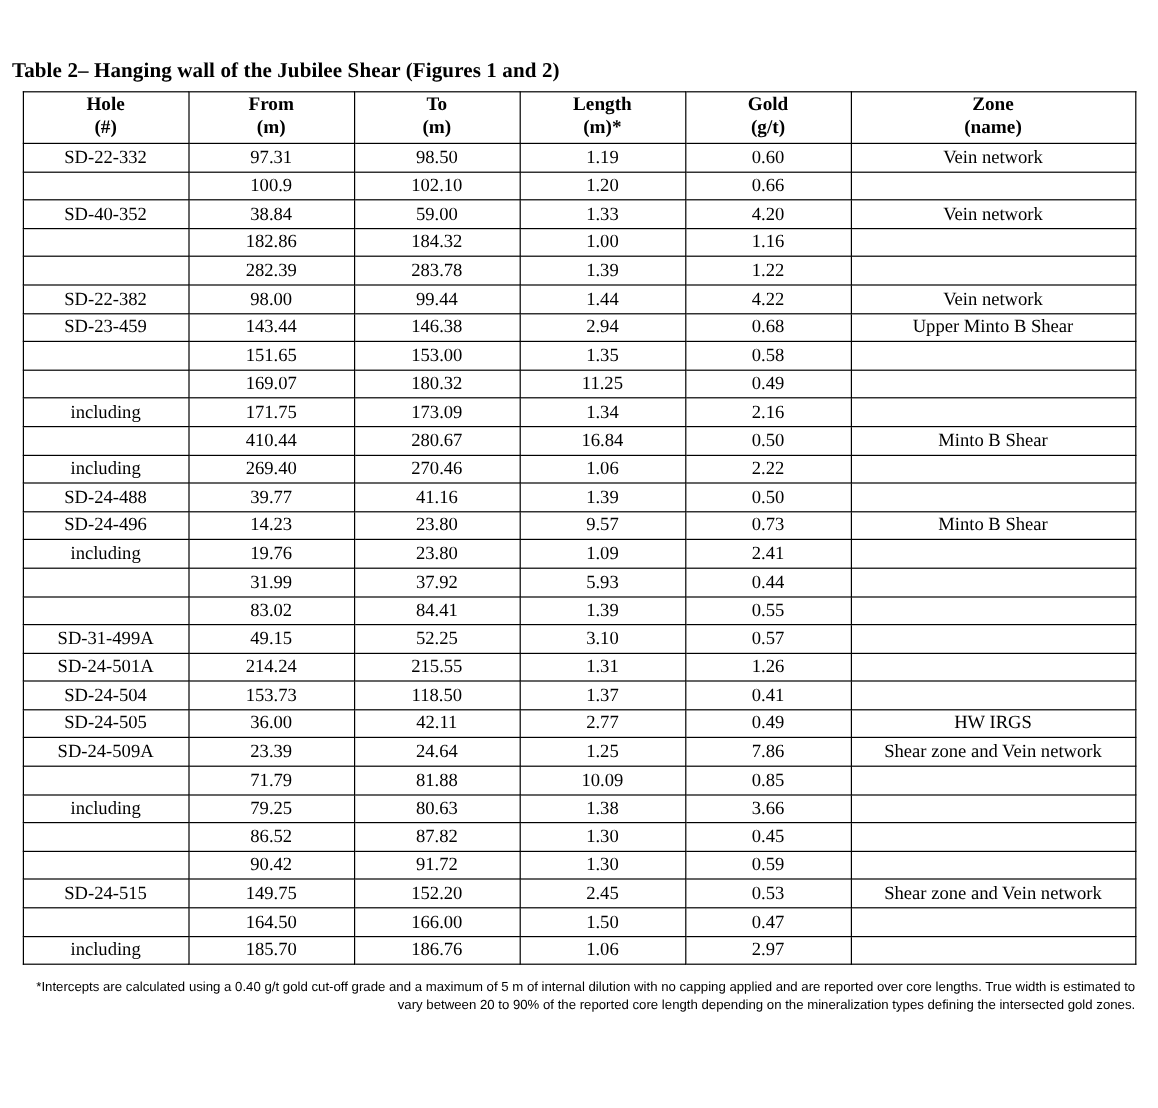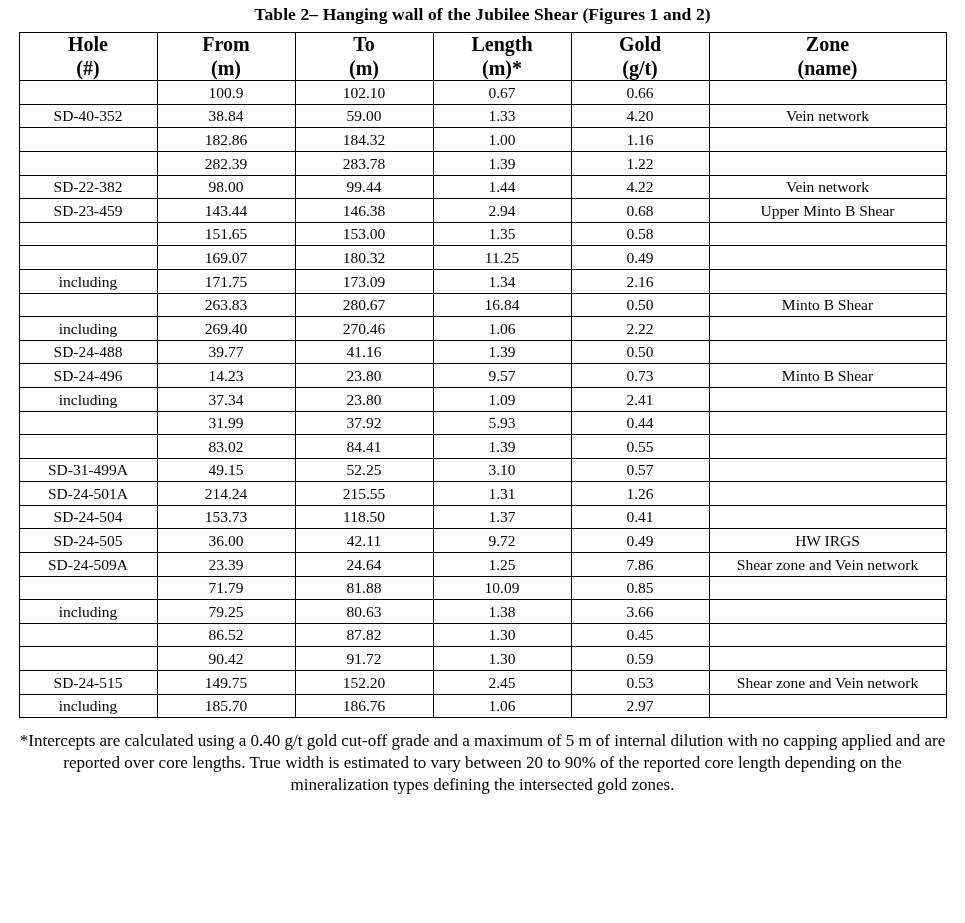--- a/index.html
+++ b/index.html
@@ -15,26 +15,27 @@
     overflow: hidden;
   }
   .page {
     width: 965px;
     height: 923px;
     box-sizing: border-box;
     padding: 0 10px;
     position: relative;
   }
   .table-title {
-    text-align: center;
+    text-align: left;
     font-weight: bold;
     font-size: 17.5px;
     font-family: "Liberation Serif", serif;
     padding: 4px 0 7px 0;
     letter-spacing: 0.1px;
+    margin-top: 44px;
   }
   table.data {
     border-collapse: collapse;
     width: 927px;
     margin: 0 auto;
     table-layout: fixed;
     border: 1.5px solid #000;
   }
   table.data th, table.data td {
     border: 1px solid #000000;
@@ -42,38 +43,38 @@
     font-family: "Liberation Serif", serif;
     text-align: center;
     vertical-align: middle;
     padding: 0;
     height: 22.6px;
     line-height: 1.12;
   }
   table.data th {
     font-weight: bold;
     height: 42px;
-    font-size: 20px;
+    font-size: 16px;
     line-height: 1.18;
   }
   .col-hole   { width: 138px; }
   .col-from   { width: 138px; }
   .col-to     { width: 138px; }
   .col-length { width: 138px; }
   .col-gold   { width: 138px; }
   .col-zone   { width: 237px; }
   .tall-row td { height: 44px; }
   .footnote {
     width: 927px;
     margin: 0 auto;
     padding-top: 12px;
-    font-size: 17px;
+    font-size: 11px;
     line-height: 1.30;
-    font-family: Liberation Serif, serif;
-    text-align: center;
+    font-family: Liberation Sans, sans-serif;
+    text-align: right;
   }
   .zone-wrap {
     display: block;
     padding: 0 6px;
   }
 </style>
 </head>
 <body>
 
 <div class="page">
@@ -112,24 +113,34 @@
           <div>(g/t)</div>
         </th>
         <th>
           <div>Zone</div>
           <div>(name)</div>
         </th>
       </tr>
     </thead>
     <tbody id="table-body">
         <tr>
+          <td>SD-22-332</td>
+          <td>97.31</td>
+          <td>98.50</td>
+          <td>1.19</td>
+          <td>0.60</td>
+          <td>
+            <span class="zone-wrap">Vein network</span>
+          </td>
+        </tr>
+        <tr>
           <td></td>
           <td>100.9</td>
           <td>102.10</td>
-          <td>0.67</td>
+          <td>1.20</td>
           <td>0.66</td>
           <td>
             <span class="zone-wrap"></span>
           </td>
         </tr>
         <tr>
           <td>SD-40-352</td>
           <td>38.84</td>
           <td>59.00</td>
           <td>1.33</td>
@@ -203,21 +214,21 @@
           <td>171.75</td>
           <td>173.09</td>
           <td>1.34</td>
           <td>2.16</td>
           <td>
             <span class="zone-wrap"></span>
           </td>
         </tr>
         <tr>
           <td></td>
-          <td>263.83</td>
+          <td>410.44</td>
           <td>280.67</td>
           <td>16.84</td>
           <td>0.50</td>
           <td>
             <span class="zone-wrap">Minto B Shear</span>
           </td>
         </tr>
         <tr>
           <td>including</td>
           <td>269.40</td>
@@ -243,21 +254,21 @@
           <td>14.23</td>
           <td>23.80</td>
           <td>9.57</td>
           <td>0.73</td>
           <td>
             <span class="zone-wrap">Minto B Shear</span>
           </td>
         </tr>
         <tr>
           <td>including</td>
-          <td>37.34</td>
+          <td>19.76</td>
           <td>23.80</td>
           <td>1.09</td>
           <td>2.41</td>
           <td>
             <span class="zone-wrap"></span>
           </td>
         </tr>
         <tr>
           <td></td>
           <td>31.99</td>
@@ -305,21 +316,21 @@
           <td>1.37</td>
           <td>0.41</td>
           <td>
             <span class="zone-wrap"></span>
           </td>
         </tr>
         <tr>
           <td>SD-24-505</td>
           <td>36.00</td>
           <td>42.11</td>
-          <td>9.72</td>
+          <td>2.77</td>
           <td>0.49</td>
           <td>
             <span class="zone-wrap">HW IRGS</span>
           </td>
         </tr>
         <tr class="tall-row">
           <td>SD-24-509A</td>
           <td>23.39</td>
           <td>24.64</td>
           <td>1.25</td>
@@ -372,20 +383,30 @@
           <td>SD-24-515</td>
           <td>149.75</td>
           <td>152.20</td>
           <td>2.45</td>
           <td>0.53</td>
           <td>
             <span class="zone-wrap">Shear zone and Vein network</span>
           </td>
         </tr>
         <tr>
+          <td></td>
+          <td>164.50</td>
+          <td>166.00</td>
+          <td>1.50</td>
+          <td>0.47</td>
+          <td>
+            <span class="zone-wrap"></span>
+          </td>
+        </tr>
+        <tr>
           <td>including</td>
           <td>185.70</td>
           <td>186.76</td>
           <td>1.06</td>
           <td>2.97</td>
           <td>
             <span class="zone-wrap"></span>
           </td>
         </tr>
       </tbody>

